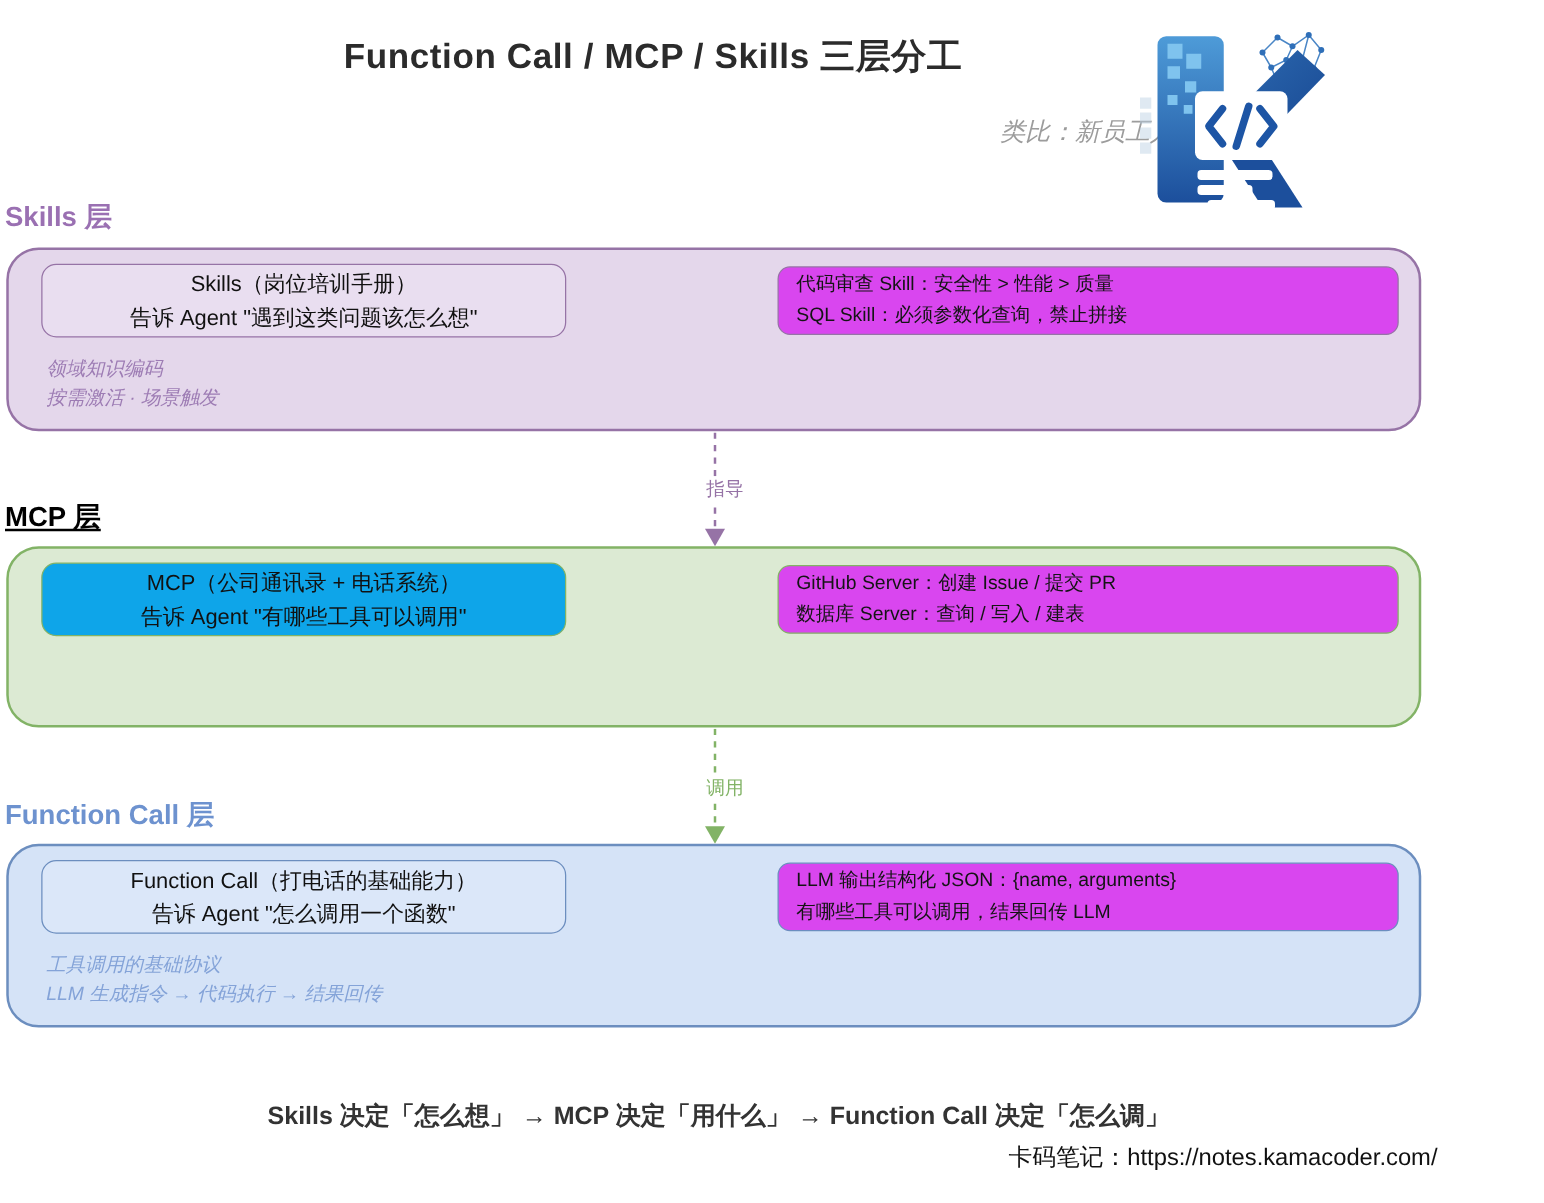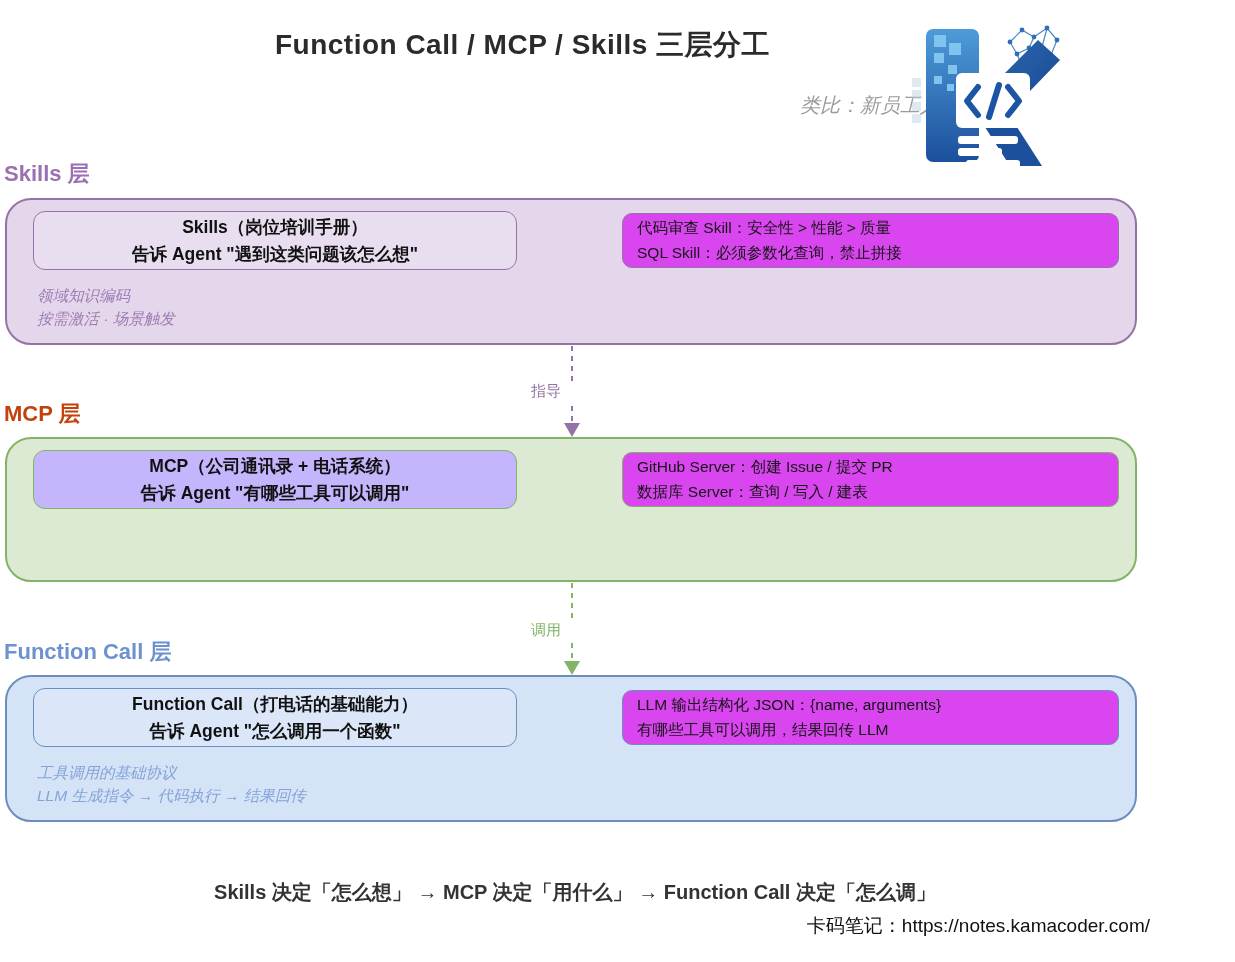--- a/index.html
+++ b/index.html
@@ -13,39 +13,39 @@
     font-size:28px;font-weight:bold;color:#2b2b2b;letter-spacing:.5px;
   }
   .subtitle{
     position:absolute;left:0;top:92px;width:960px;text-align:right;
     font-size:20px;font-style:italic;color:#9c9c9c;
   }
   .logo{position:absolute;left:910px;top:20px;width:152px;height:150px;}
   
   .layer-label{position:absolute;left:4px;font-size:22px;font-weight:bold;}
   .lbl-skills{color:#9a70b2;}
-  .lbl-mcp{color:#c2410c;}
+  .lbl-mcp{color:#000000;text-decoration:underline;}
   .lbl-fc{color:#6d92cf;}
   
   .layer-box{
     position:absolute;left:5px;width:1132px;border-radius:26px;
     border:2.5px solid;box-sizing:border-box;
   }
   .box-skills{border-color:#9673a6;background:#e4d7eb;}
   .box-mcp{border-color:#82b366;background:#dcead3;}
   .box-fc{border-color:#6c8ebf;background:#d5e3f7;}
   
   .title-box{
-    position:absolute;left:26px;top:11px;width:484px;height:59px;
+    position:absolute;left:26px;top:11px;width:420px;height:59px;
     border-radius:12px;border:1.5px solid;box-sizing:border-box;
     display:flex;flex-direction:column;justify-content:center;align-items:center;
-    font-size:17.5px;font-weight:bold;color:#111;line-height:1.5;text-align:center;
+    font-size:17.5px;font-weight:normal;color:#111;line-height:1.5;text-align:center;
   }
   .box-skills .title-box{border-color:#9673a6;background:#e9def0;}
-  .box-mcp .title-box{border-color:#82b366;background:#c4b5fd;}
+  .box-mcp .title-box{border-color:#82b366;background:#0ea5e9;}
   .box-fc .title-box{border-color:#6c8ebf;background:#dbe7f9;}
   
   .example-box{
     position:absolute;left:615px;top:13px;width:497px;height:55px;
     border-radius:10px;border:1.5px solid;background:#d946ef;box-sizing:border-box;
     display:flex;flex-direction:column;justify-content:center;
     padding:4px 14px;font-size:15.5px;color:#141414;line-height:1.55;text-align:left;
   }
   .box-skills .example-box{border-color:#9673a6;}
   .box-mcp .example-box{border-color:#82b366;}
@@ -53,21 +53,21 @@
   
   .notes{
     position:absolute;left:30px;top:84px;font-size:15.5px;font-style:italic;line-height:1.5;
   }
   .box-skills .notes{color:#9d7cb4;}
   .box-mcp .notes{color:#8fb573;}
   .box-fc .notes{color:#84a3d8;}
   
   .arrow-svg{position:absolute;left:559px;width:26px;}
   .arrow-label{
-    position:absolute;width:64px;text-align:left;font-size:15px;
+    position:absolute;width:64px;text-align:right;font-size:15px;
     background:#ffffff;padding:1px 0;
   }
   .al-purple{color:#9673a6;}
   .al-green{color:#82b366;}
   
   .summary{
     position:absolute;left:0;top:879px;width:1150px;text-align:center;
     font-size:20px;font-weight:bold;color:#333333;
   }
   .watermark{

